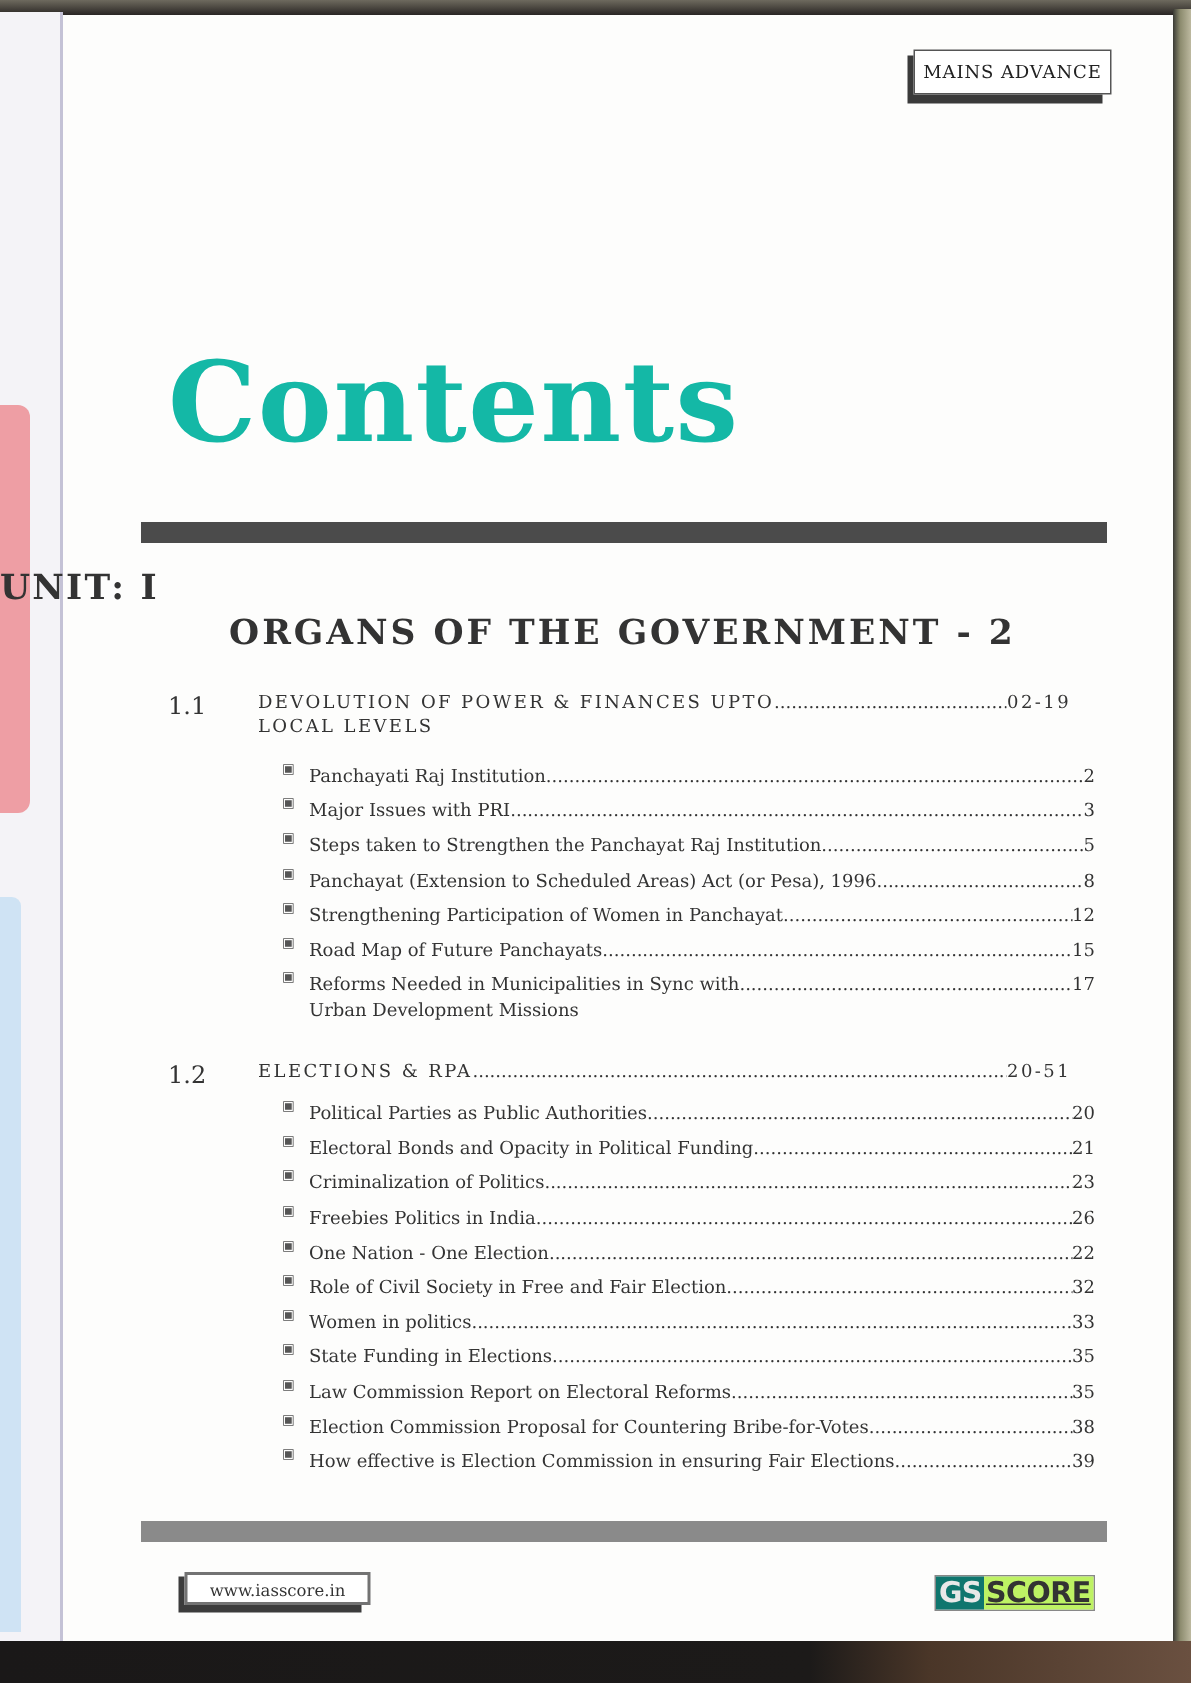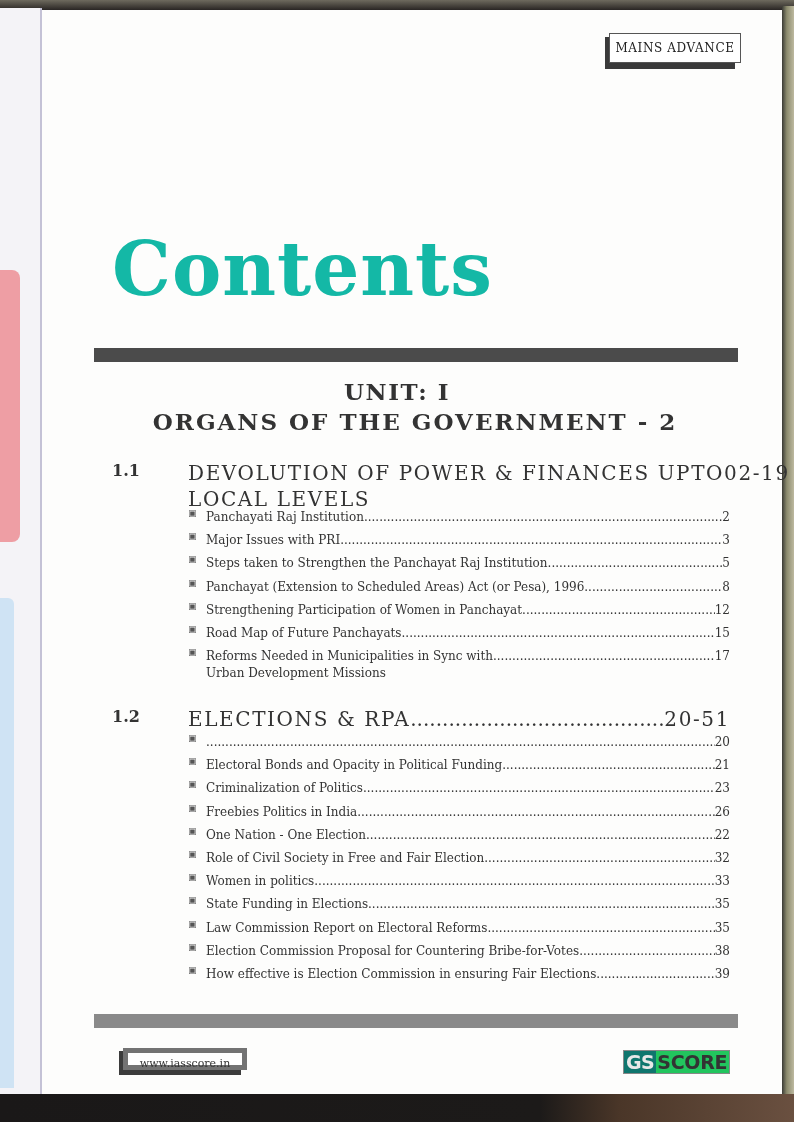--- a/index.html
+++ b/index.html
@@ -27,52 +27,52 @@
       border: 1px solid #555; font-size: 12px; letter-spacing: 0.6px; text-align: center; line-height: 29px;
       color: #222; }
 
     .contents-title { position: absolute; left: 112px; top: 232px; font-family: "DejaVu Serif", serif;
       font-weight: 700; font-size: 74px; letter-spacing: 1px; color: #14b8a6; line-height: 1; }
 
     .bar { position: absolute; left: 94px; width: 644px; background: #4b4b4b; }
     .bar-top { top: 348px; height: 14px; }
     .bar-bottom { top: 1014px; height: 14px; background: #8a8a8a; }
 
-    .unit-label { position: absolute; left: 0; width: 794px; top: 378px; text-align: center;
+    .unit-label { position: absolute; left: 0; width: 794px; top: 378px; text-align: left;
       font-weight: 700; font-size: 23px; letter-spacing: 1.5px; color: #333; }
     .unit-title { position: absolute; left: 0; width: 830px; top: 408px; text-align: center;
       font-weight: 700; font-size: 23px; letter-spacing: 2px; color: #333; }
 
     .section { position: absolute; left: 112px; width: 620px; }
-    .sec-num { position: absolute; left: 0; top: 0; font-size: 16px; font-weight: 700; color: #333; }
-    .sec-head { position: absolute; left: 76px; width: 542px; top: 0; font-size: 20px; font-weight: 400;
+    .sec-num { position: absolute; left: 0; top: 0; font-size: 16px; font-weight: 400; color: #333; }
+    .sec-head { position: absolute; left: 60px; width: 542px; top: 0; font-size: 12px; font-weight: 400;
       letter-spacing: 1.6px; color: #333; }
     .leader-row { display: flex; align-items: flex-end; width: 100%; }
     .leader-row .txt { white-space: nowrap; }
     .leader-row .dots { flex: 1; overflow: hidden; white-space: nowrap; letter-spacing: 0; }
     .leader-row .dots::after { content: "....................................................................................................................................................................................................................................."; }
     .leader-row .pg { white-space: nowrap; }
     .sec-head .line2 { display: block; margin-top: 2px; }
 
     .items { position: absolute; left: 76px; width: 542px; }
     .item { position: relative; height: 23.2px; font-size: 12px; color: #333; padding-left: 18px; }
     .item .bullet { position: absolute; left: 0; top: 1px; font-size: 9px; color: #555; }
     .item .leader-row { font-size: 12px; line-height: 20px; }
     .item .line2 { display: block; line-height: 15px; }
     .item.tall { height: 40px; }
 
     .footer-url-wrap { position: absolute; left: 119px; top: 1048px; width: 128px; height: 26px; }
     .footer-url-shadow { position: absolute; left: 0; top: 3px; width: 122px; height: 24px; background: #3c3c3c; }
     .footer-url { position: absolute; left: 4px; top: 0; width: 124px; height: 22px; background: #fff;
-      border: 5px solid #737373; font-size: 11px; text-align: center; line-height: 21px; color: #333; }
+      border: 2px solid #737373; font-size: 11px; text-align: center; line-height: 21px; color: #333; }
 
     .logo { position: absolute; left: 623px; top: 1050px; height: 24px; display: flex; border: 1px solid #888;
       font-family: "DejaVu Sans", sans-serif; font-weight: 700; font-size: 19px; line-height: 22px; }
     .logo .gs { background: #0f766e; color: #e8e8e8; padding: 0 2px; letter-spacing: -0.5px; }
-    .logo .score { background: #22c55e; color: #333; padding: 0 2px 0 1px; letter-spacing: -0.3px; }
+    .logo .score { background: #bef264; color: #333; padding: 0 2px 0 1px; letter-spacing: -0.3px; text-decoration: underline; }
   </style>
 </head>
 <body>
 
 <div class="scan-top"></div>
 <div class="page-left"></div>
 <div class="tab-pink"></div>
 <div class="tab-blue"></div>
 <div class="page"></div>
 <div class="page-right-edge"></div>
@@ -167,20 +167,21 @@
     <div class="leader-row">
       <span class="txt">ELECTIONS &amp; RPA</span>
       <span class="dots"></span>
       <span class="pg">20-51</span>
     </div>
   </div>
   <div class="items" style="top:25px;">
     <div class="item">
       <span class="bullet">▣</span>
       <div class="leader-row">
+          <span class="txt">Political Parties as Public Authorities</span>
           <span class="dots"></span>
           <span class="pg">20</span>
         </div>
     </div>
     <div class="item">
       <span class="bullet">▣</span>
       <div class="leader-row">
           <span class="txt">Electoral Bonds and Opacity in Political Funding</span>
           <span class="dots"></span>
           <span class="pg">21</span>

